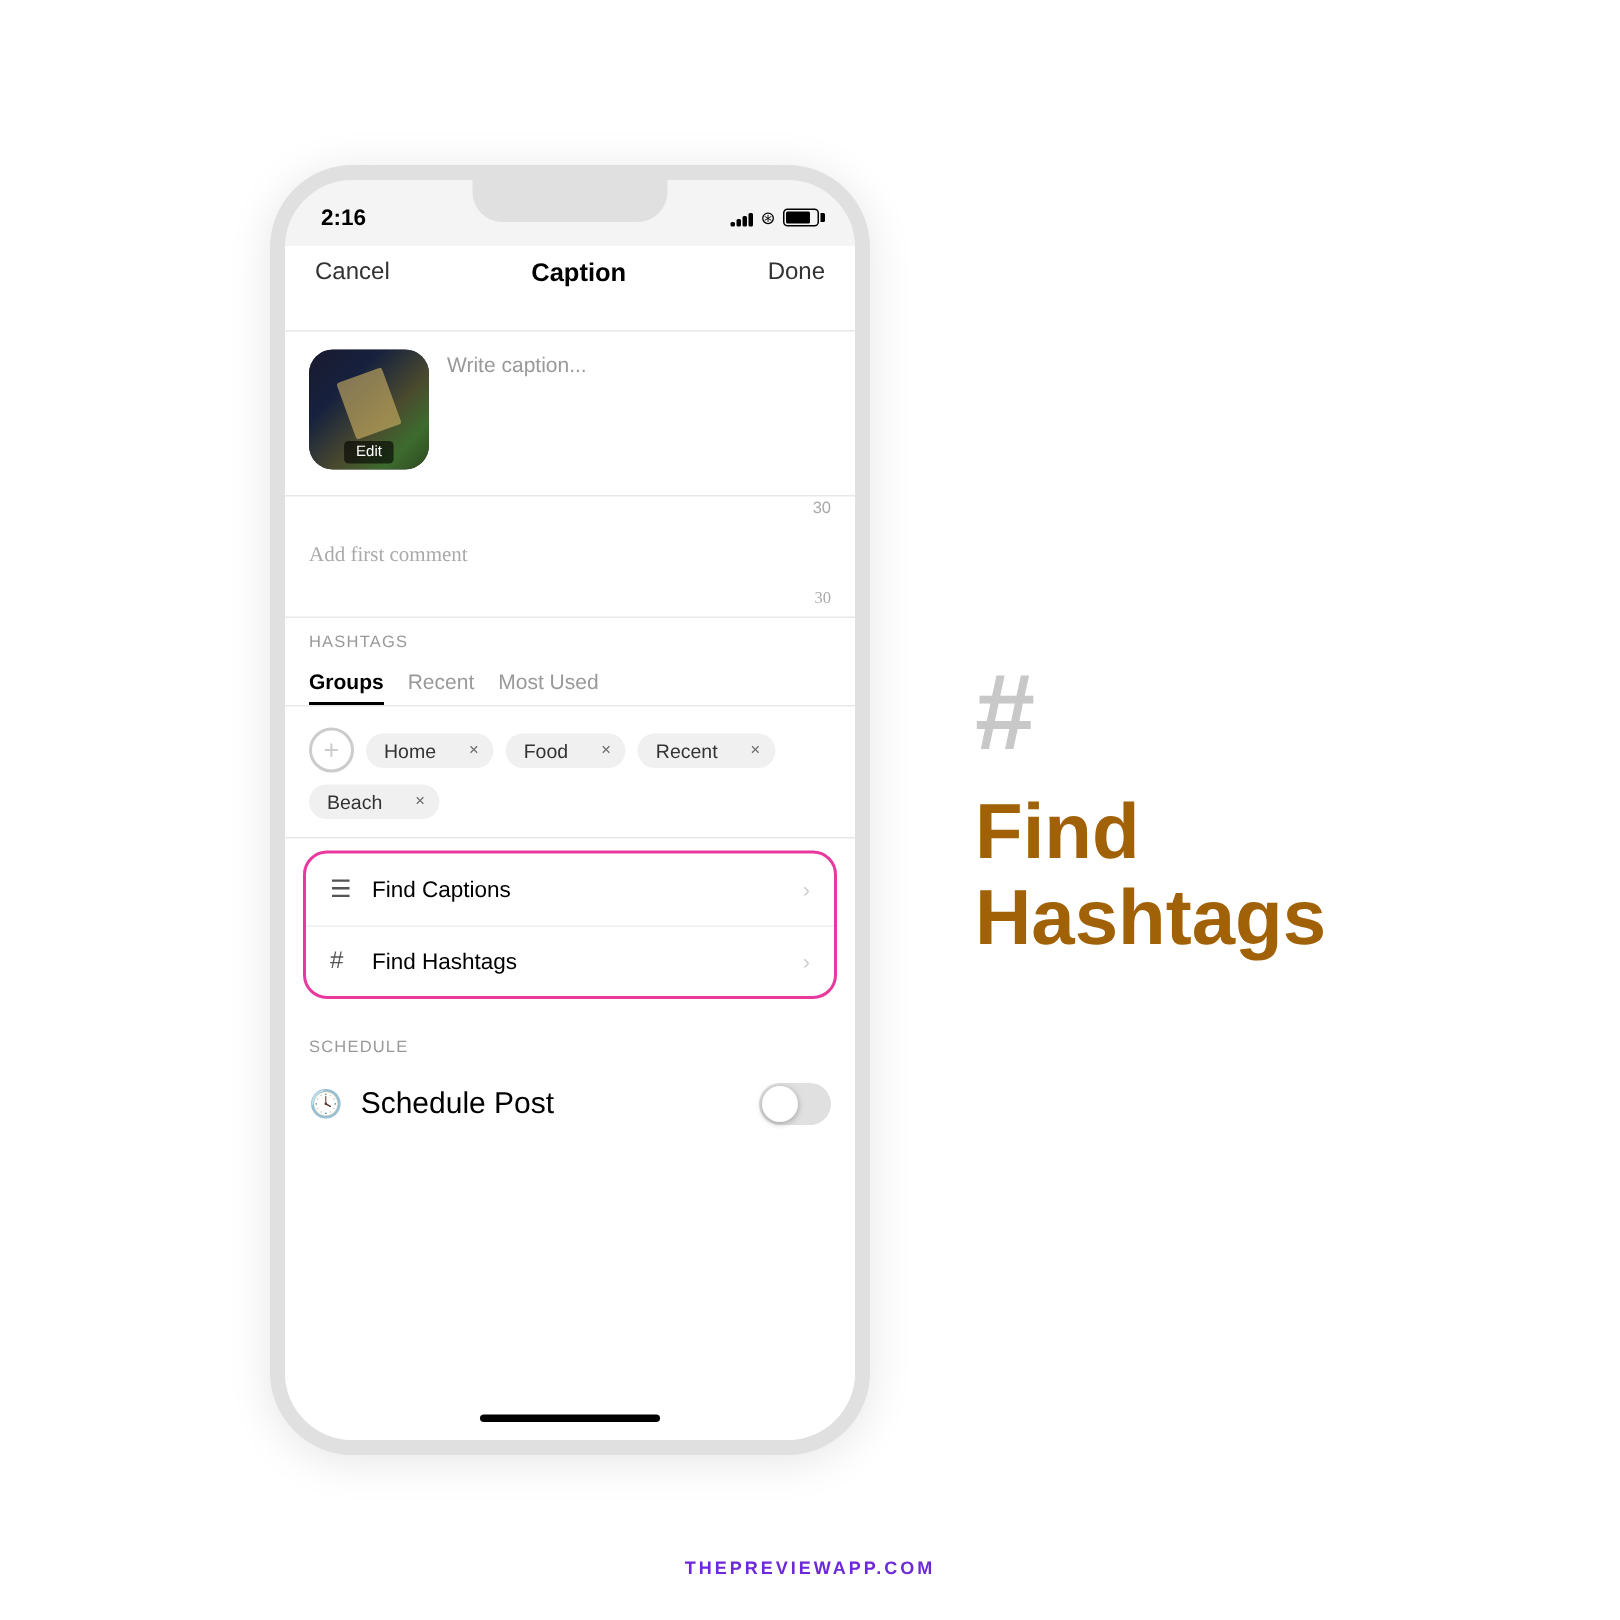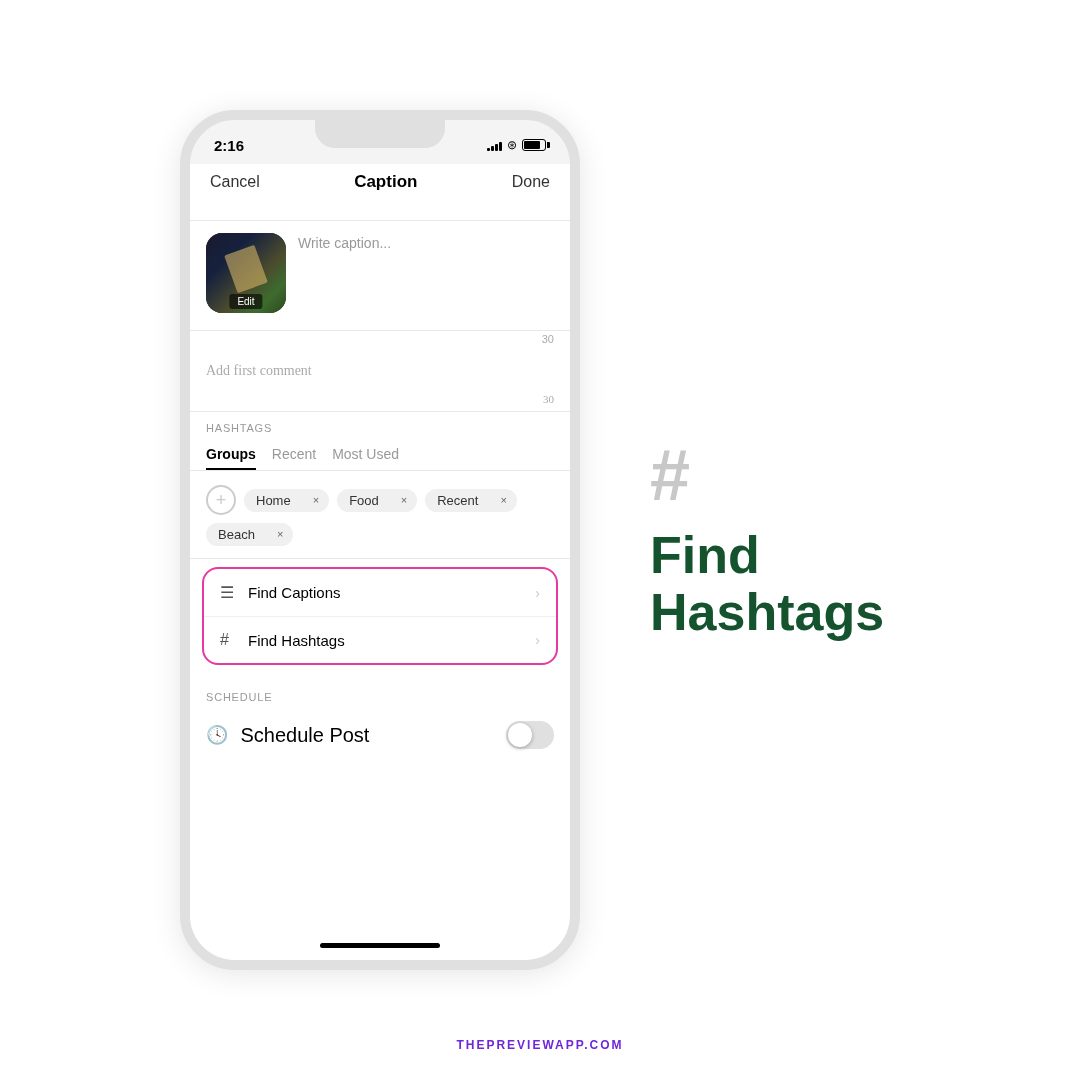--- a/index.html
+++ b/index.html
@@ -428,21 +428,21 @@
     .hashtag-symbol {
       font-size: 72px;
       color: #c8c8c8;
       font-weight: 900;
       line-height: 1;
     }
 
     .find-heading {
       font-size: 52px;
       font-weight: 900;
-      color: #14532d;
+      color: #a16207;
       line-height: 1.1;
     }
 
     
     .footer-text {
       position: absolute;
       bottom: 28px;
       left: 50%;
       transform: translateX(-50%);
       font-size: 12px;

